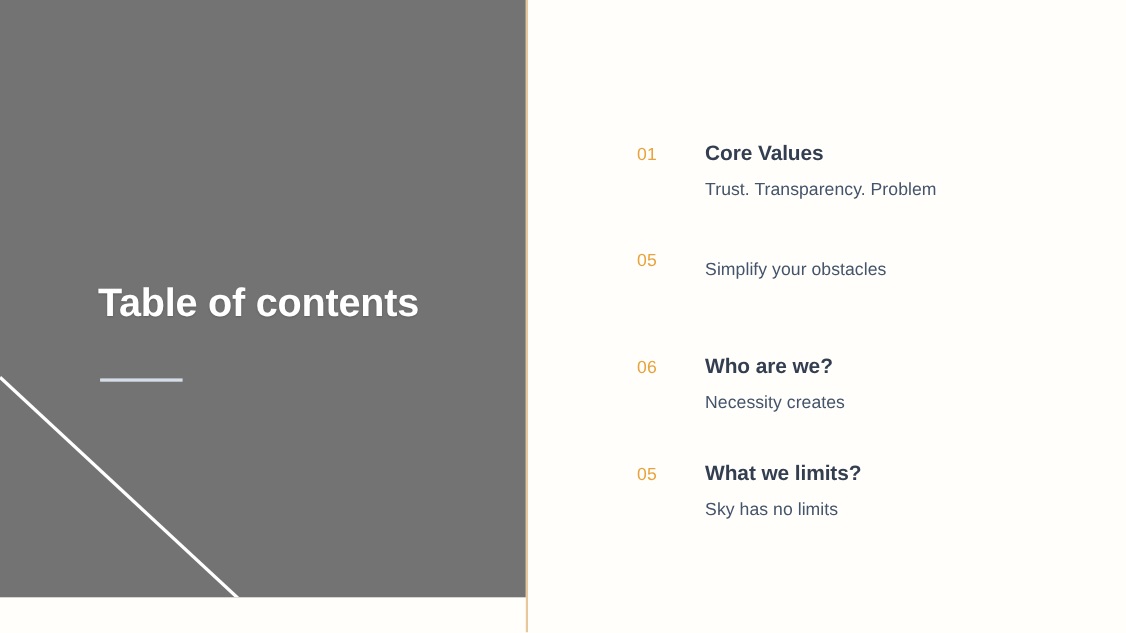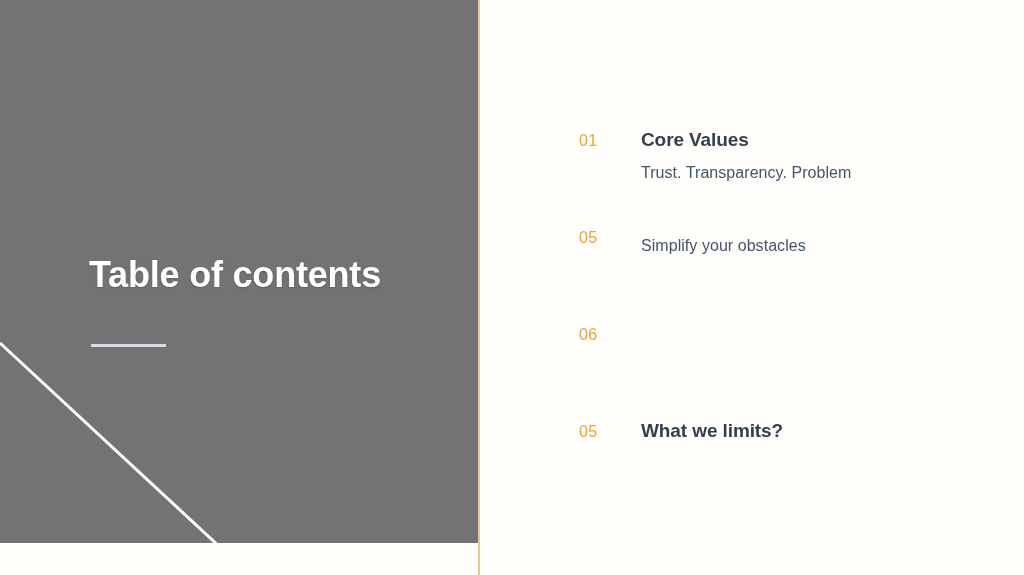--- a/index.html
+++ b/index.html
@@ -154,23 +154,28 @@
 
     <div class="toc-item">
       <div class="toc-number">05</div>
       <div class="toc-body">
         <div class="toc-sub">Simplify your obstacles</div>
       </div>
     </div>
 
     <div class="toc-item">
       <div class="toc-number">06</div>
+      <div class="toc-body">
+        <div class="toc-heading">Who are we?</div>
+        <div class="toc-sub">Necessity creates</div>
+      </div>
     </div>
 
     <div class="toc-item">
       <div class="toc-number">05</div>
       <div class="toc-body">
         <div class="toc-heading">What we limits?</div>
+        <div class="toc-sub">Sky has no limits</div>
       </div>
     </div>
 
   </div>
 </div>
 
 </body></html>

